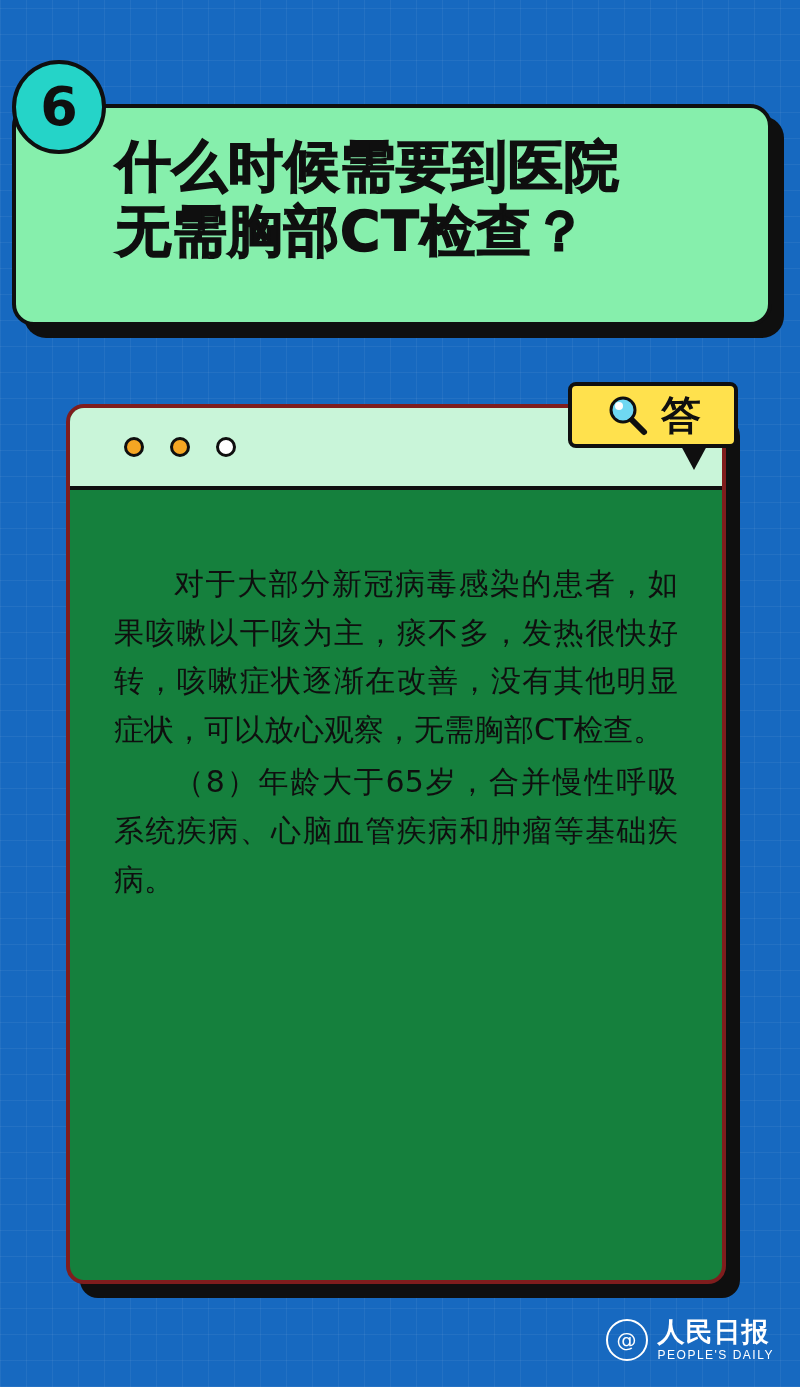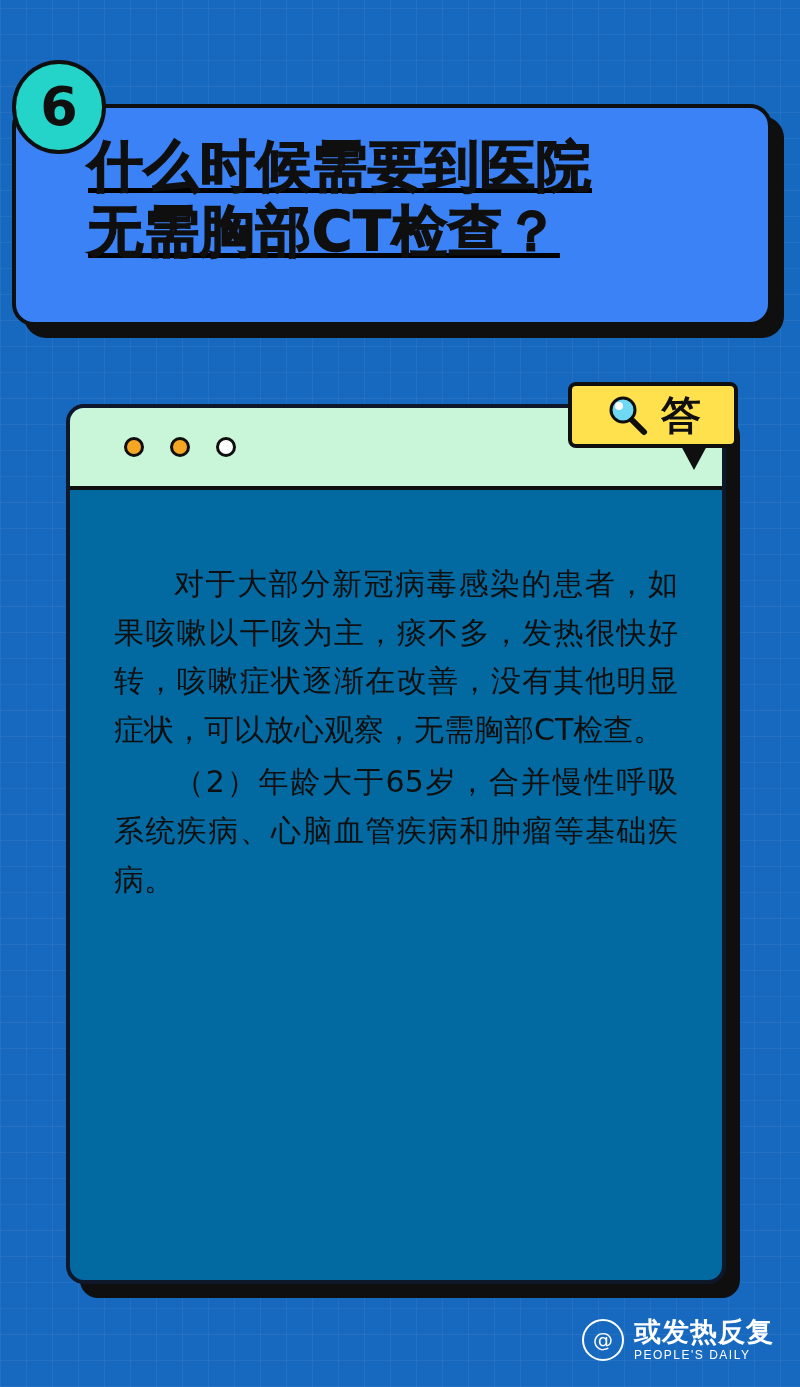--- a/index.html
+++ b/index.html
@@ -56,27 +56,26 @@
     height: 222px;
     background: #0f0f0f;
     border-radius: 22px;
   }
   .title-card {
     position: absolute;
     left: 12px;
     top: 104px;
     width: 760px;
     height: 222px;
-    background: #3b82f6;
+    background: #86efac;
     border: 4px solid #0f0f0f;
     border-radius: 22px;
     box-sizing: border-box;
-    padding: 26px 30px 0 72px;
+    padding: 26px 30px 0 100px;
     z-index: 4;
-    text-decoration: underline;
   }
   .title-line {
     font-family: "DejaVu Sans", "Liberation Sans", sans-serif;
     font-weight: bold;
     font-size: 55px;
     line-height: 1.18;
     color: #0f0f0f;
     letter-spacing: 1px;
     white-space: nowrap;
     -webkit-text-stroke: 1.5px #0f0f0f;
@@ -132,22 +131,22 @@
     height: 880px;
     background: #0f0f0f;
     border-radius: 18px;
   }
   .card {
     position: absolute;
     left: 66px;
     top: 404px;
     width: 660px;
     height: 880px;
-    background: #0369a1;
-    border: 4px solid #0f172a;
+    background: #15803d;
+    border: 4px solid #7f1d1d;
     border-radius: 18px;
     box-sizing: border-box;
     overflow: hidden;
     z-index: 6;
   }
   .card-bar {
     height: 82px;
     background: #c9f5d9;
     border-bottom: 4px solid #0f0f0f;
     display: flex;
@@ -245,23 +244,23 @@
 
 <div class="card-shadow"></div>
 <div class="card">
   <div class="card-bar">
     <span class="dot orange"></span>
     <span class="dot orange"></span>
     <span class="dot white"></span>
   </div>
   <div class="card-body">
     <p class="para">对于大部分新冠病毒感染的患者，如果咳嗽以干咳为主，痰不多，发热很快好转，咳嗽症状逐渐在改善，没有其他明显症状，可以放心观察，无需胸部CT检查。</p>
-    <p class="para">（2）年龄大于65岁，合并慢性呼吸系统疾病、心脑血管疾病和肿瘤等基础疾病。</p>
+    <p class="para">（8）年龄大于65岁，合并慢性呼吸系统疾病、心脑血管疾病和肿瘤等基础疾病。</p>
   </div>
 </div>
 
 <div class="footer">
   <span class="footer-circle">@</span>
   <span class="footer-text">
-    <span class="footer-cn">或发热反复</span><br>
+    <span class="footer-cn">人民日报</span><br>
     <span class="footer-en">PEOPLE'S DAILY</span>
   </span>
 </div>
 
 </body></html>

